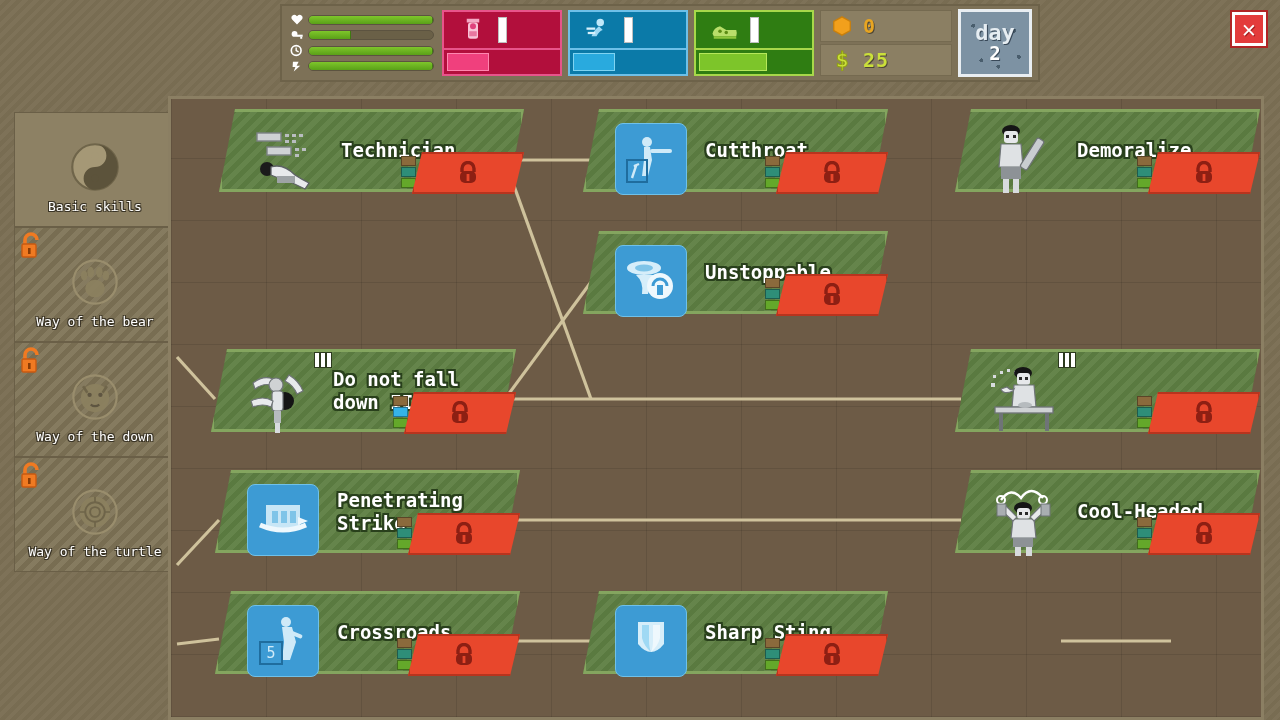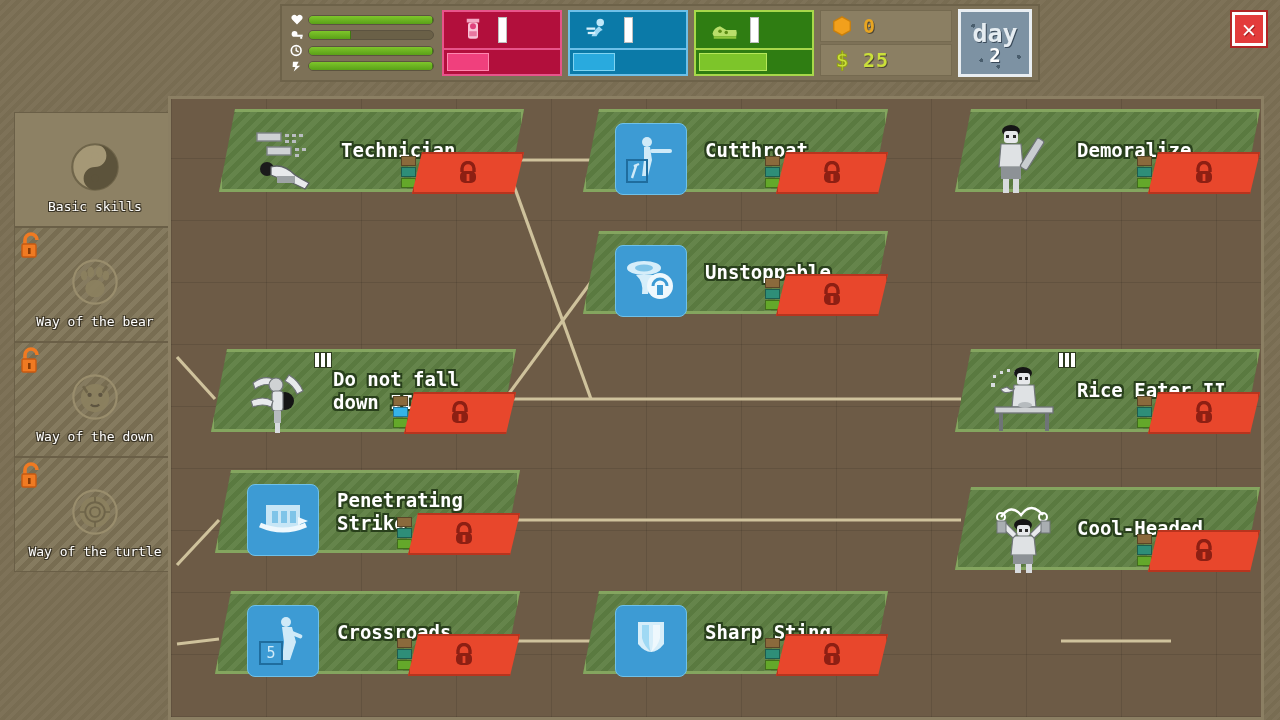--- a/index.html
+++ b/index.html
@@ -132,21 +132,21 @@
     position: absolute; inset: 0;
     background:
       radial-gradient(circle at 18% 22%, rgba(60,80,95,.8) 0 2px, transparent 2px),
       radial-gradient(circle at 78% 30%, rgba(60,80,95,.8) 0 2px, transparent 2px),
       radial-gradient(circle at 30% 78%, rgba(60,80,95,.8) 0 2px, transparent 2px),
       radial-gradient(circle at 85% 72%, rgba(60,80,95,.8) 0 2px, transparent 2px),
       radial-gradient(circle at 55% 88%, rgba(60,80,95,.8) 0 2px, transparent 2px);
   }
   .day-label {
     position: relative;
-    font-size: 25px; font-weight: bold;
+    font-size: 22px; font-weight: bold;
     color: #e6edf2;
     line-height: 1;
     text-shadow: 1px 1px 0 rgba(40,55,70,.8);
   }
   .day-number {
     position: relative;
     font-size: 19px; font-weight: bold;
     color: #ffffff;
     line-height: 1.05;
     text-shadow: 1px 1px 0 rgba(40,55,70,.8);
@@ -670,21 +670,20 @@
         <rect x="6" y="46" width="58" height="6" fill="#cfd2d4" stroke="#6f7477" stroke-width="1.3"></rect>
         <rect x="10" y="52" width="4" height="18" fill="#6f7477"></rect>
         <rect x="56" y="52" width="4" height="18" fill="#6f7477"></rect>
         <ellipse cx="36" cy="44" rx="7" ry="3" fill="#b6bbbe"></ellipse>
       </svg>
       <div class="node-rank">
         <span class="pip"></span>
           <span class="pip"></span>
           <span class="pip"></span>
       </div>
-      <div class="node-title">Rice Eater II</div>
       <div class="node-cost">
         <span class="chip brown"></span>
           <span class="chip teal"></span>
           <span class="chip green"></span>
       </div>
       <div class="node-lock">
         <svg viewBox="0 0 22 24">
           <path d="M5 11 V7.5 A6 6 0 0 1 17 7.5 V11" fill="none" stroke="#8d1f13" stroke-width="3.4"></path>
           <rect x="3" y="10" width="16" height="12" rx="5" fill="#8d1f13"></rect>
           <rect x="9.6" y="13" width="2.8" height="7" fill="#e8472c"></rect>
@@ -712,21 +711,21 @@
       </div>
       <div class="node-lock">
         <svg viewBox="0 0 22 24">
           <path d="M5 11 V7.5 A6 6 0 0 1 17 7.5 V11" fill="none" stroke="#8d1f13" stroke-width="3.4"></path>
           <rect x="3" y="10" width="16" height="12" rx="5" fill="#8d1f13"></rect>
           <rect x="9.6" y="13" width="2.8" height="7" fill="#e8472c"></rect>
         </svg>
       </div>
     </div>
 
-    <div class="node" style="left:784px; top:371px;margin-top:17px;">
+    <div class="node" style="left:784px; top:371px;">
       <div class="node-body"></div>
       <svg class="node-icon-sprite" viewBox="0 0 74 76">
         <path d="M12 18 Q22 4 32 16 Q42 2 54 16" stroke="#ffffff" stroke-width="2.4" fill="none"></path>
         <circle cx="12" cy="18" r="4" fill="none" stroke="#fff" stroke-width="2"></circle>
         <circle cx="54" cy="18" r="4" fill="none" stroke="#fff" stroke-width="2"></circle>
         <ellipse cx="34" cy="26" rx="9" ry="6" fill="#151515"></ellipse>
         <rect x="28" y="26" width="13" height="11" rx="3" fill="#e6e8ea"></rect>
         <rect x="30" y="30" width="3" height="3" fill="#2a2a2a"></rect>
           <rect x="36" y="30" width="3" height="3" fill="#2a2a2a"></rect>
         <path d="M24 37 L45 37 L47 56 L22 56 Z" fill="#dfe2e4" stroke="#6f7477" stroke-width="1.2"></path>

